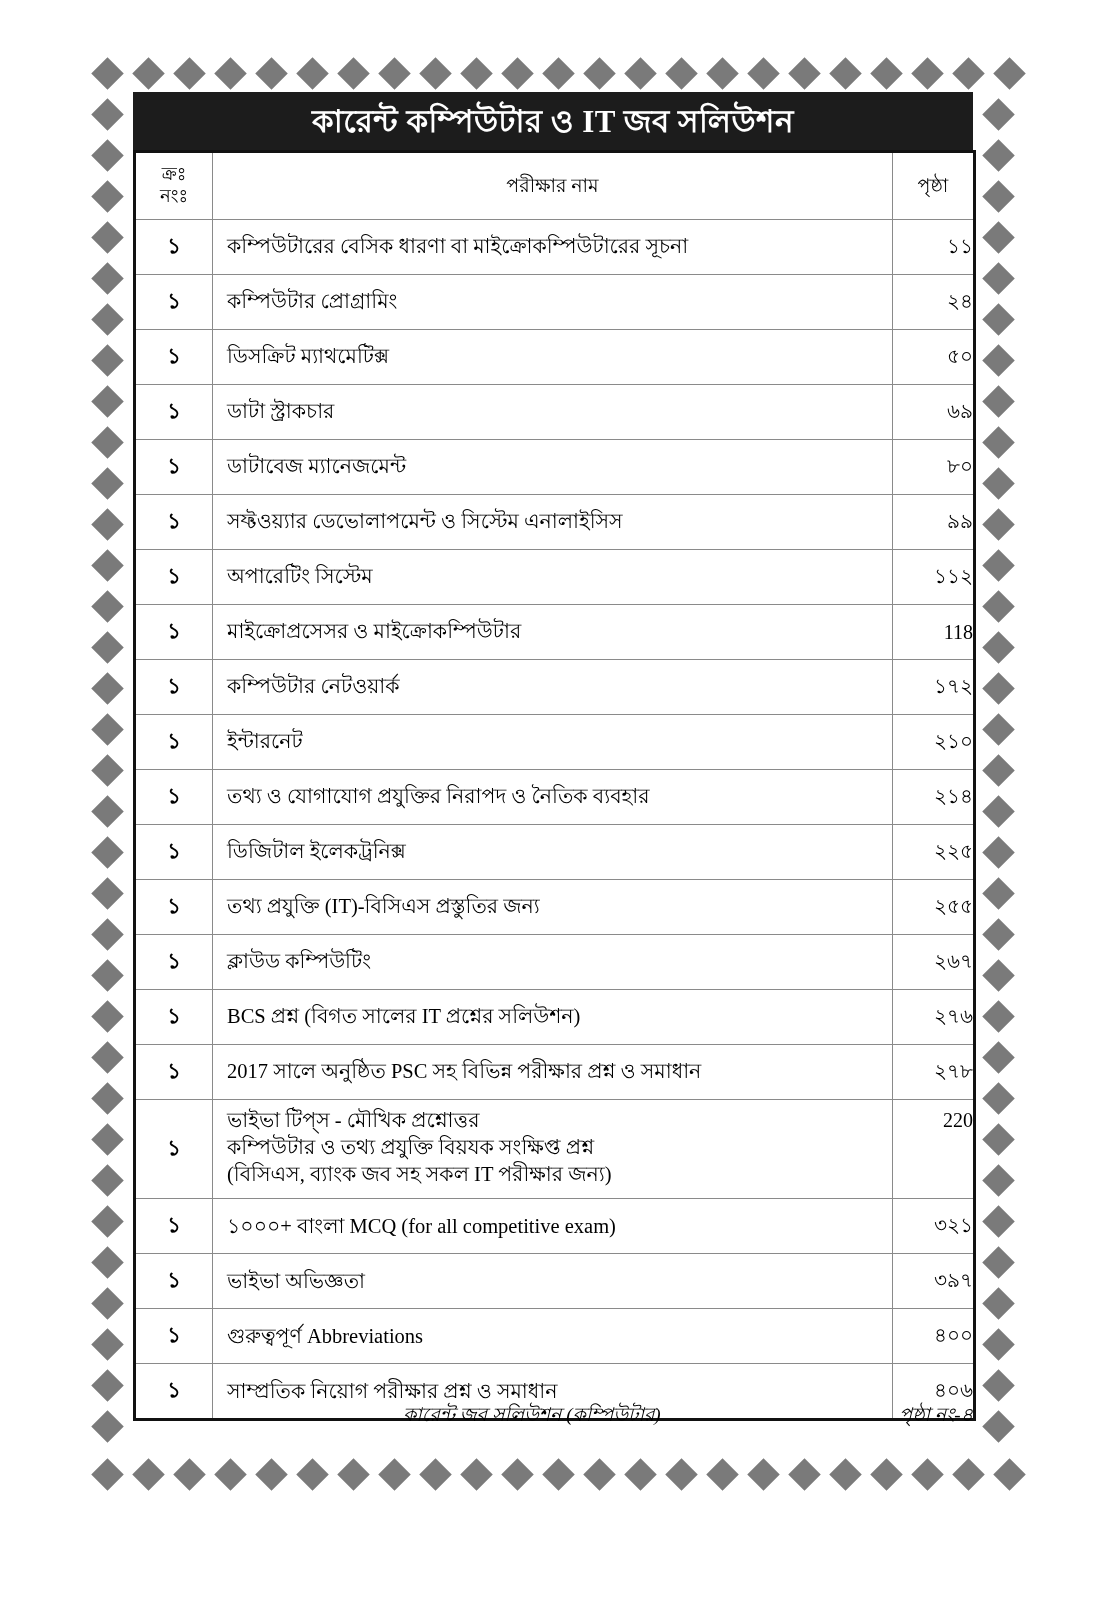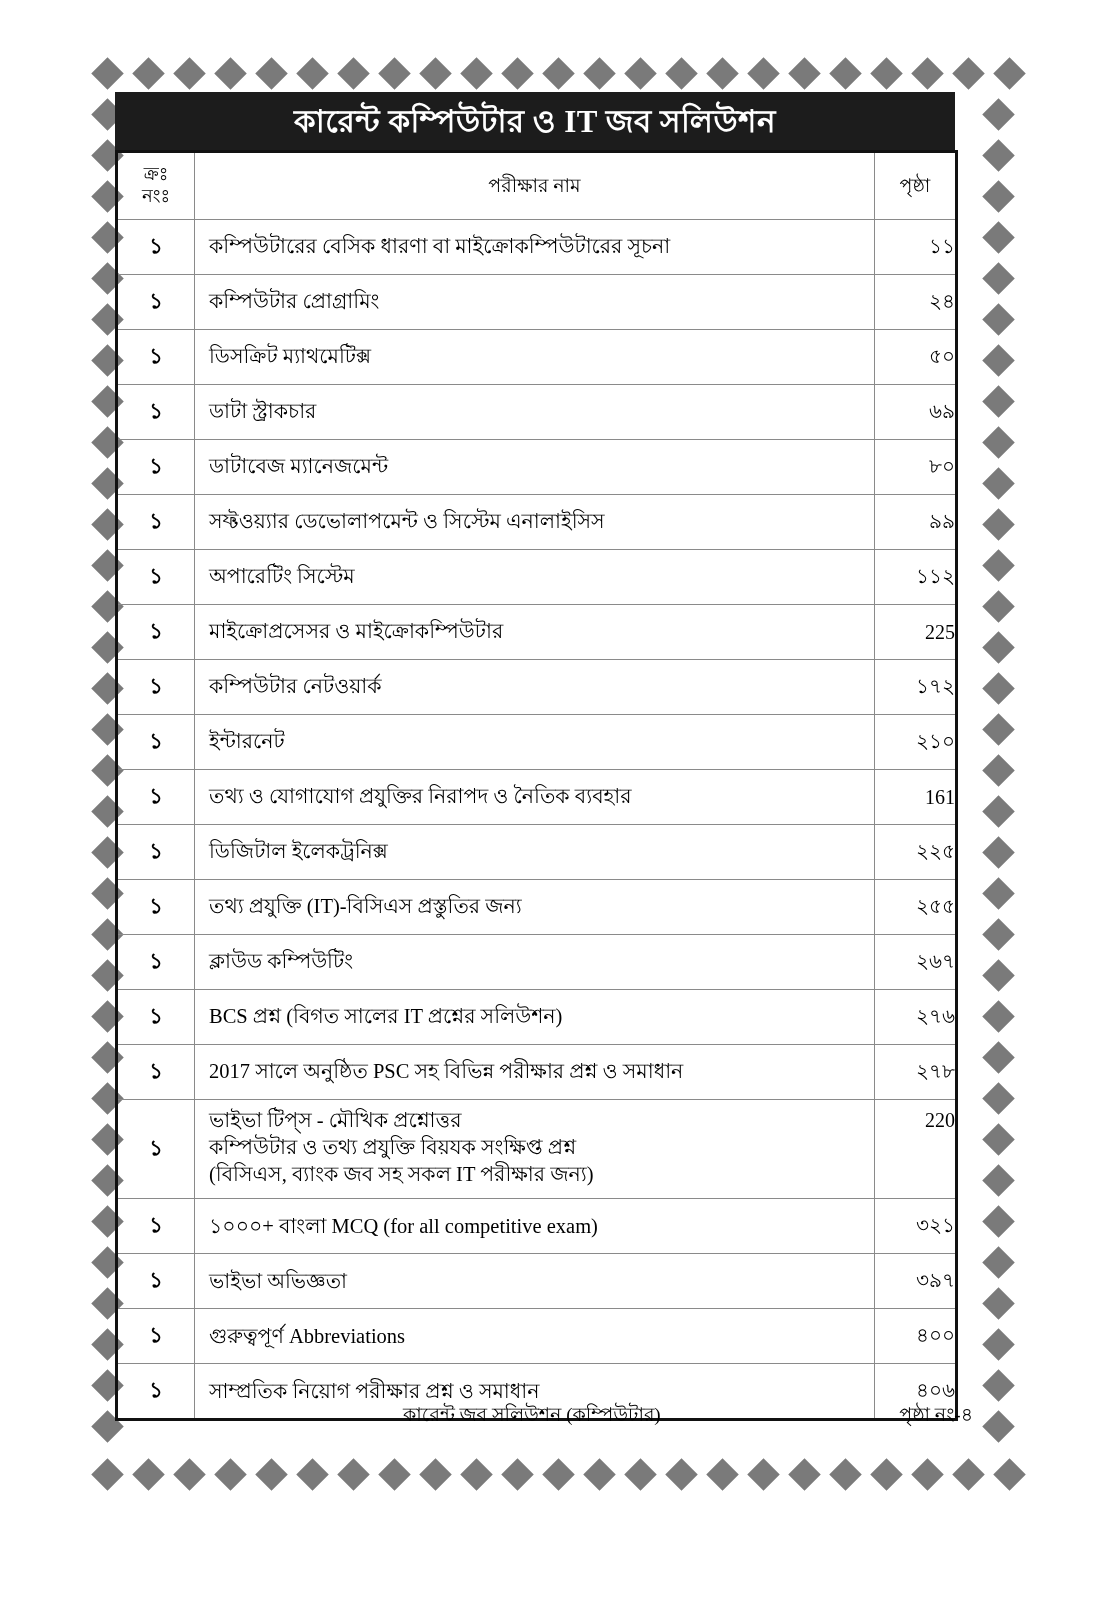--- a/index.html
+++ b/index.html
@@ -28,21 +28,21 @@
     position: absolute;
     width: 23px;
     height: 23px;
     background: #7a7a7a;
     transform: rotate(45deg);
   }
 
   
   .sheet {
     position: absolute;
-    left: 115px;
+    left: 133px;
     top: 92px;
     width: 840px;
     height: 1360px;
   }
 
   
   .title-banner {
     background: #1c1c1c;
     color: #ffffff;
     height: 58px;
@@ -133,20 +133,21 @@
   
   .page-footer {
     position: absolute;
     left: 133px;
     right: 133px;
     top: 1400px;
     display: flex;
     align-items: baseline;
     justify-content: space-between;
     font-size: 19px;
+    font-style: italic;
   }
   .footer-left  { margin-left: 270px; }
   .footer-right { margin-right: 0; }
 </style>
 </head>
 <body>
 
 <div class="page-frame" id="frame">
     <div class="diamond" style="left: 0px; top: 0px; background: rgb(122, 122, 122);"></div>
     <div class="diamond" style="left: 0px; top: 1401px; background: rgb(122, 122, 122);"></div>
@@ -317,36 +318,36 @@
           <td class="cell-page">৯৯</td>
         </tr>
         <tr>
           <td class="cell-sl">১</td>
           <td class="cell-name">অপারেটিং সিস্টেম</td>
           <td class="cell-page">১১২</td>
         </tr>
         <tr>
           <td class="cell-sl">১</td>
           <td class="cell-name">মাইক্রোপ্রসেসর ও মাইক্রোকম্পিউটার</td>
-          <td class="cell-page">225</td>
+          <td class="cell-page">118</td>
         </tr>
         <tr>
           <td class="cell-sl">১</td>
           <td class="cell-name">কম্পিউটার নেটওয়ার্ক</td>
           <td class="cell-page">১৭২</td>
         </tr>
         <tr>
           <td class="cell-sl">১</td>
           <td class="cell-name">ইন্টারনেট</td>
           <td class="cell-page">২১০</td>
         </tr>
         <tr>
           <td class="cell-sl">১</td>
           <td class="cell-name">তথ্য ও যোগাযোগ প্রযুক্তির নিরাপদ ও নৈতিক ব্যবহার</td>
-          <td class="cell-page">161</td>
+          <td class="cell-page">২১৪</td>
         </tr>
         <tr>
           <td class="cell-sl">১</td>
           <td class="cell-name">ডিজিটাল ইলেকট্রনিক্স</td>
           <td class="cell-page">২২৫</td>
         </tr>
         <tr>
           <td class="cell-sl">১</td>
           <td class="cell-name">তথ্য প্রযুক্তি (IT)-বিসিএস প্রস্তুতির জন্য</td>
           <td class="cell-page">২৫৫</td>

